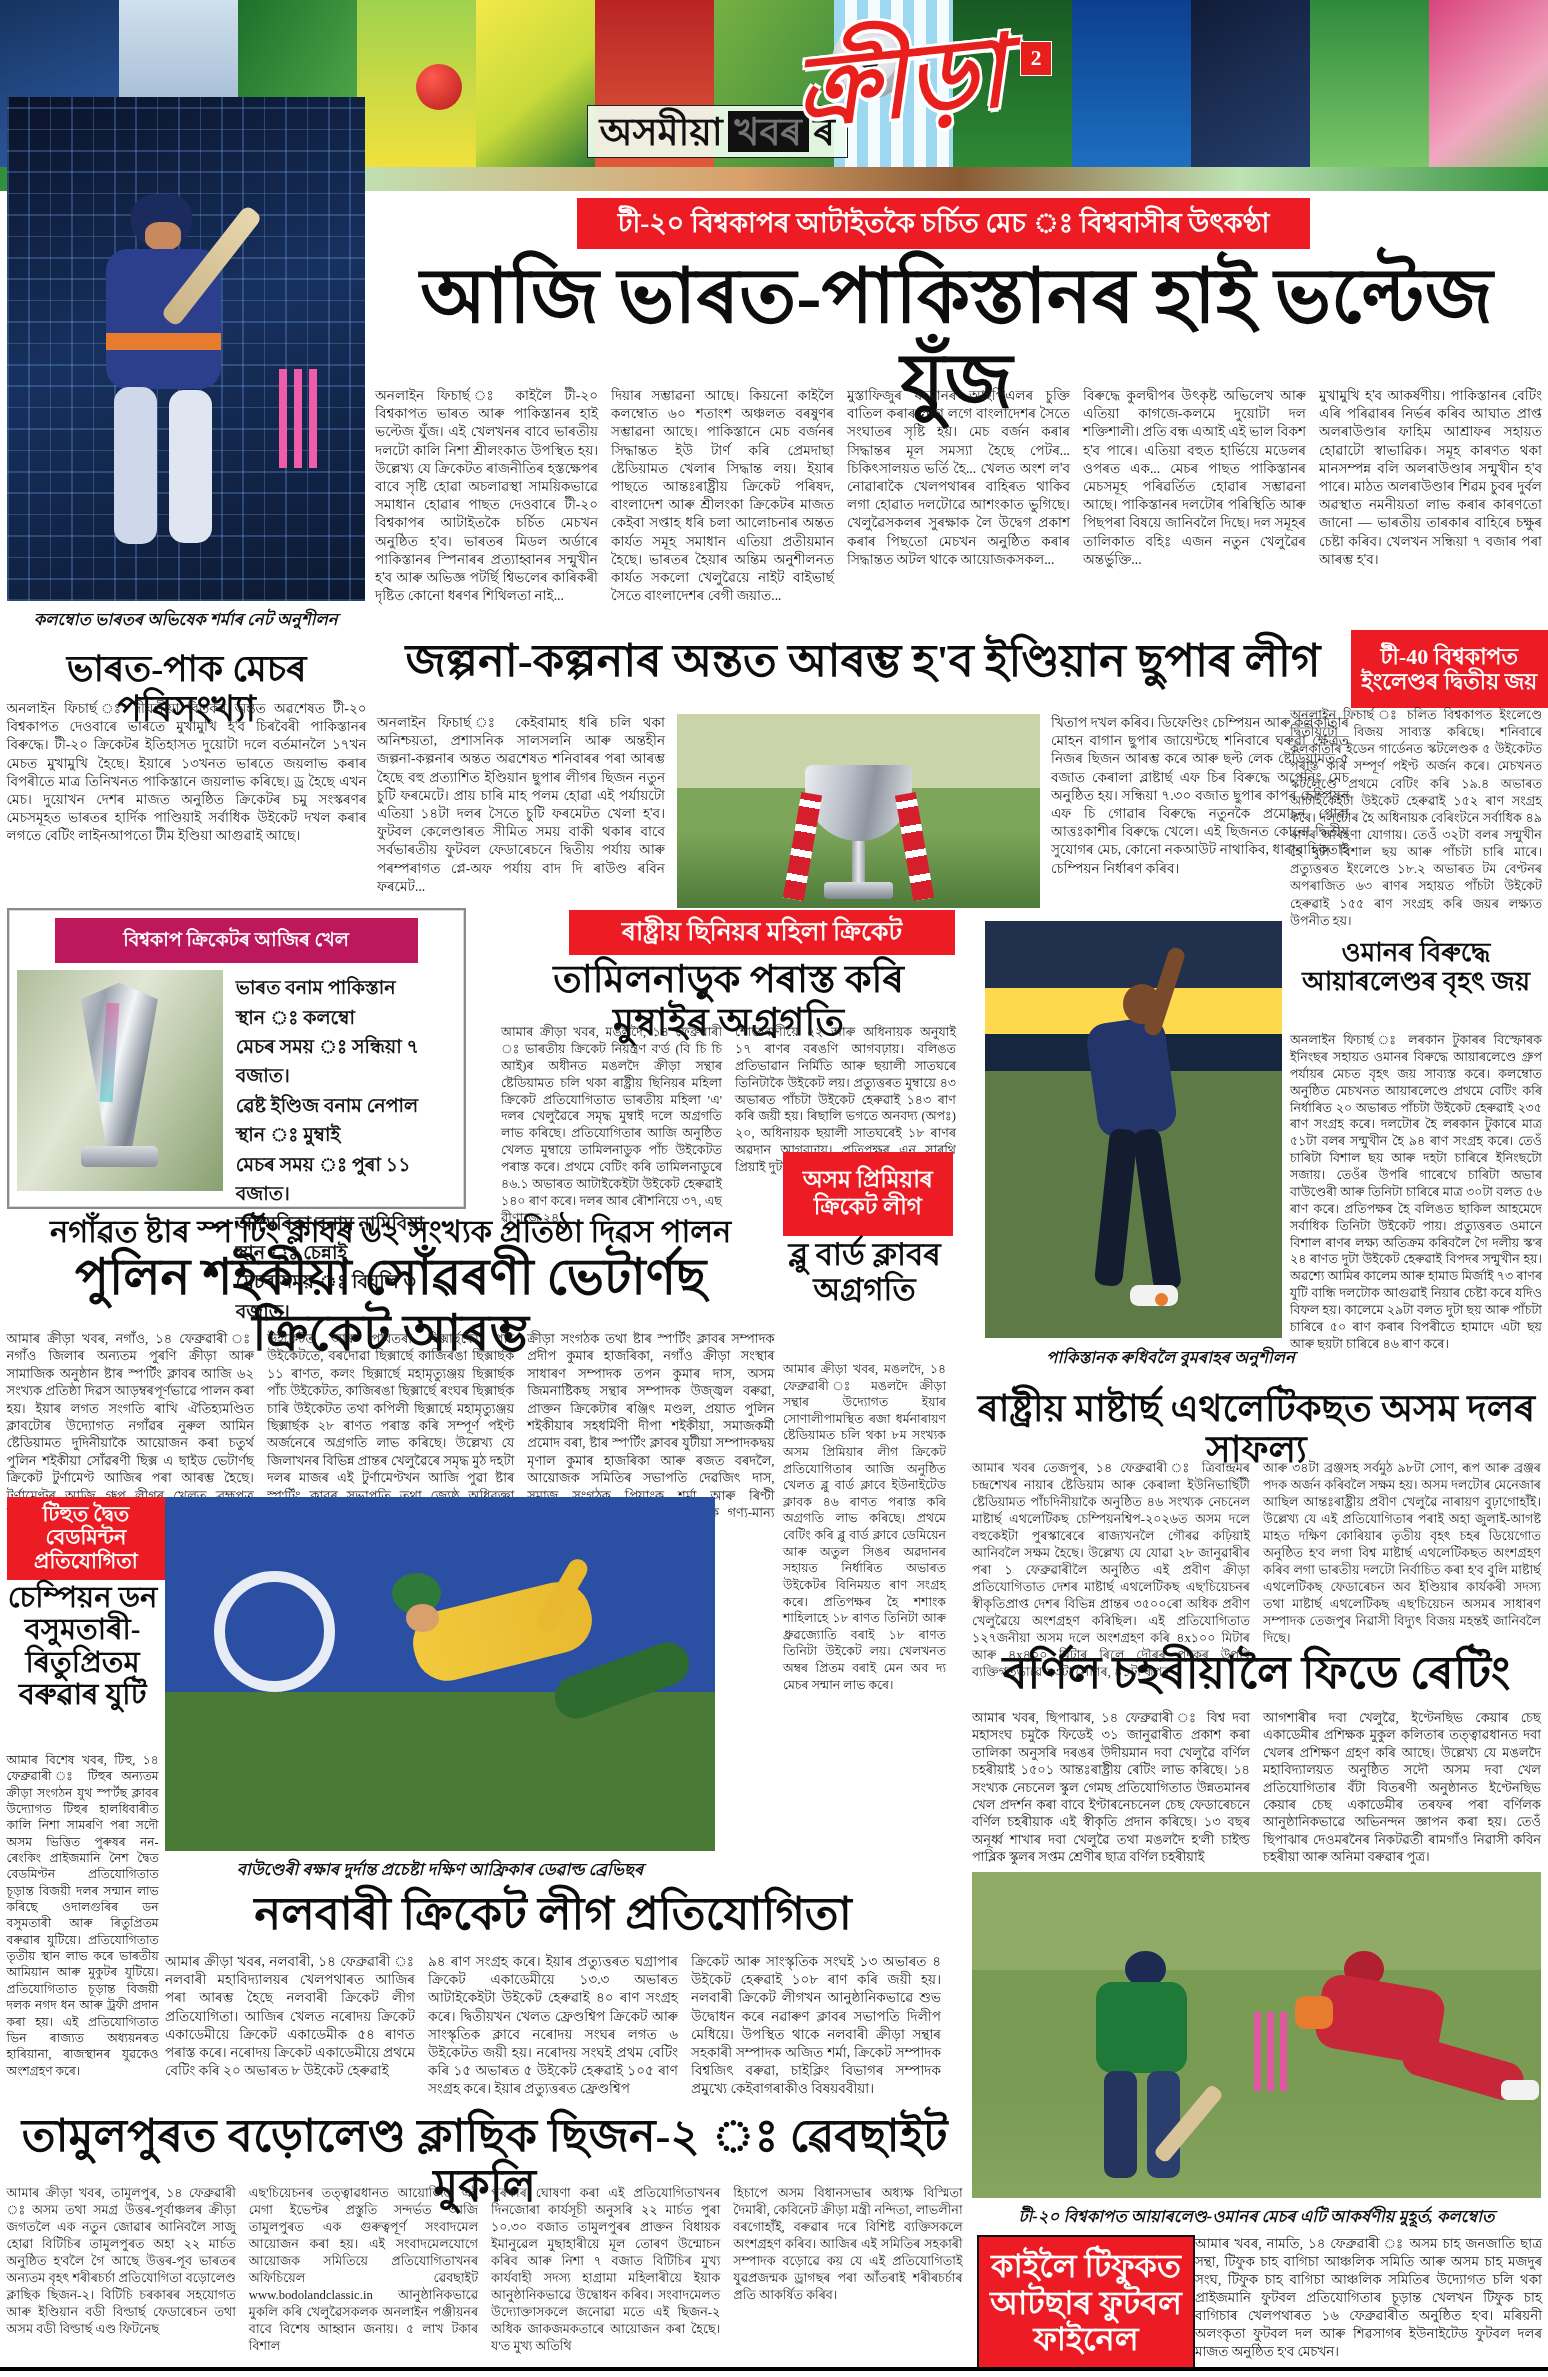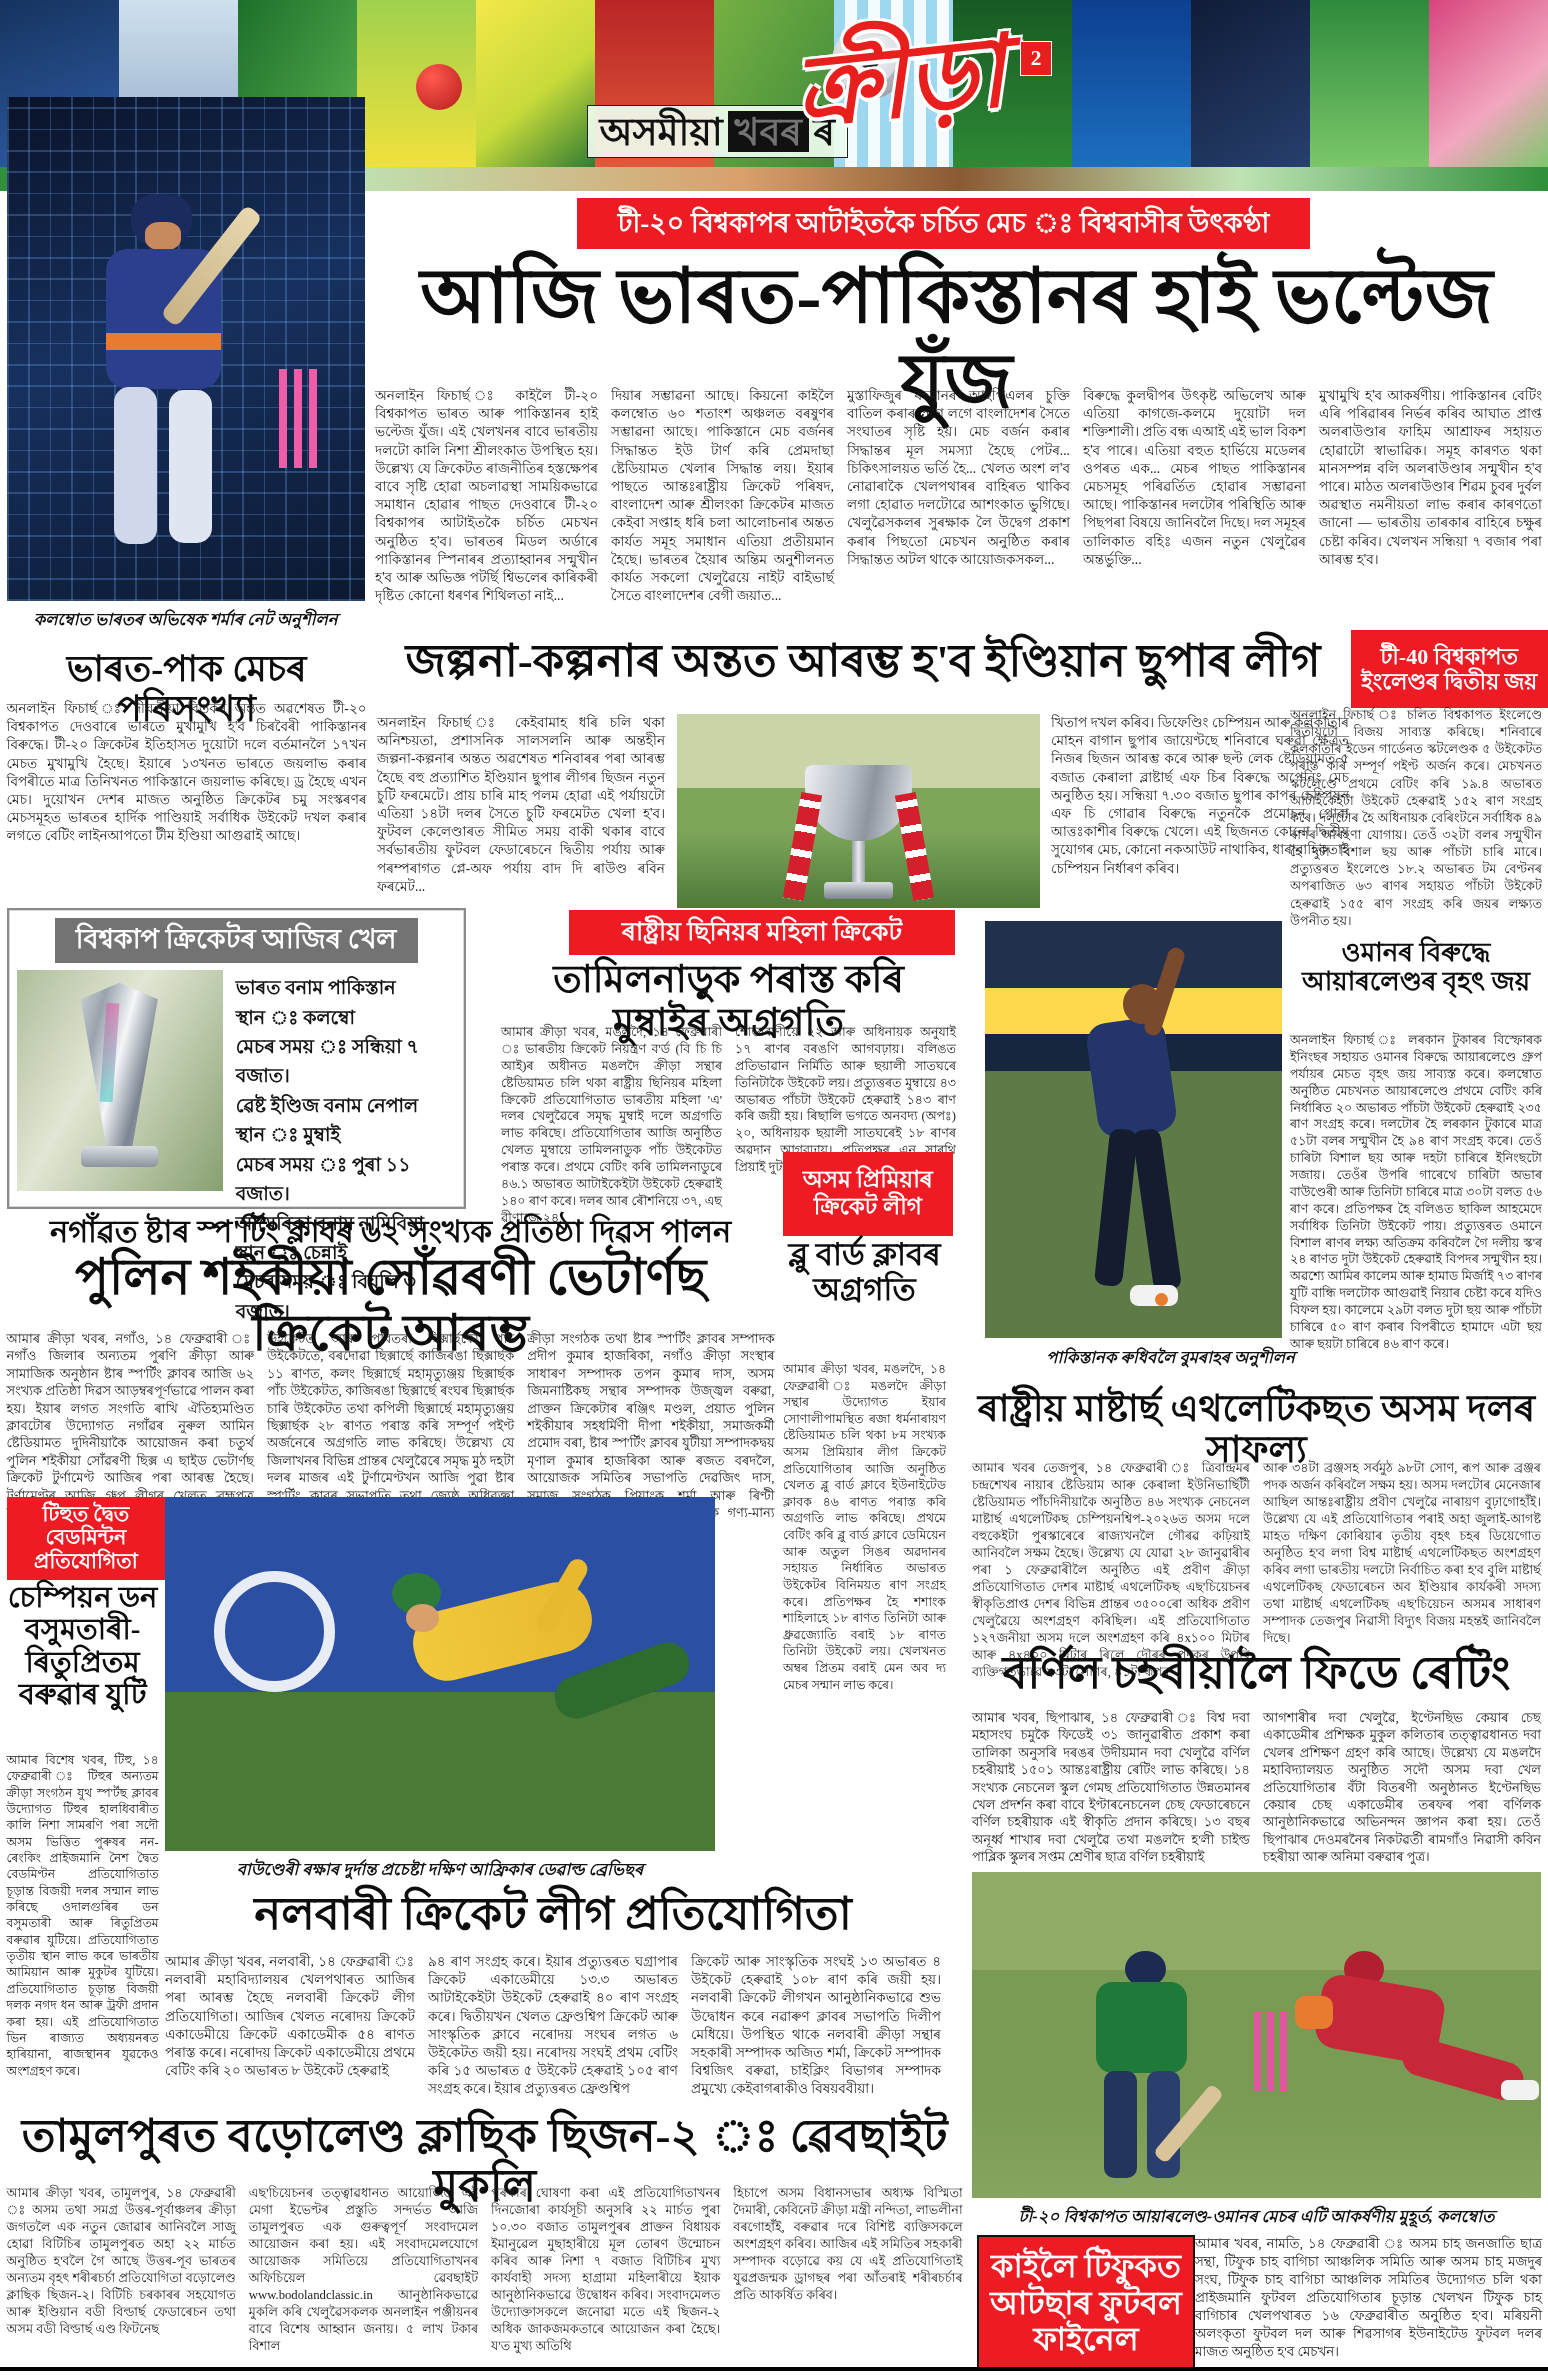--- a/index.html
+++ b/index.html
@@ -110,21 +110,21 @@
       <div class="body-text">মুখামুখি হ'ব আকৰ্ষণীয়। পাকিস্তানৰ বেটিং এৰি পৰিৱাৰৰ নিৰ্ভৰ কৰিব আঘাত প্ৰাপ্ত অলৰাউণ্ডাৰ ফাহিম আশ্ৰাফৰ সহায়ত হোৱাটো স্বাভাৱিক। সমূহ কাৰণত থকা মানসম্পন্ন বলি অলৰাউণ্ডাৰ সন্মুখীন হ'ব পাৰে। মাঠত অলৰাউণ্ডাৰ শিৱম চুবৰ দুৰ্বল অৱস্থাত নমনীয়তা লাভ কৰাৰ কাৰণতো জানো — ভাৰতীয় তাৰকাৰ বাহিৰে চক্ষুৰ চেষ্টা কৰিব। খেলখন সন্ধিয়া ৭ বজাৰ পৰা আৰম্ভ হ'ব।</div>
     </div>
   </section>
 
   <section>
     <div class="abs headline" style="left:6.6px;top:649px;width:360px;font-size:36px;">ভাৰত-পাক মেচৰ পৰিসংখ্যা</div>
     <div class="abs body-text" style="left:6.6px;top:700px;width:360px;height:204px;">অনলাইন ফিচাৰ্ছ ঃ দীঘলীয়া বিতৰ্কৰ অন্তত অৱশেষত টী-২০ বিশ্বকাপত দেওবাৰে ভাৰতে মুখামুখি হ'ব চিৰবৈৰী পাকিস্তানৰ বিৰুদ্ধে। টী-২০ ক্ৰিকেটৰ ইতিহাসত দুয়োটা দলে বৰ্তমানলৈ ১৭খন মেচত মুখামুখি হৈছে। ইয়াৰে ১৩খনত ভাৰতে জয়লাভ কৰাৰ বিপৰীতে মাত্ৰ তিনিখনত পাকিস্তানে জয়লাভ কৰিছে। ড্ৰ হৈছে এখন মেচ। দুয়োখন দেশৰ মাজত অনুষ্ঠিত ক্ৰিকেটৰ চমু সংস্কৰণৰ মেচসমূহত ভাৰতৰ হাৰ্দিক পাণ্ডিয়াই সৰ্বাধিক উইকেট দখল কৰাৰ লগতে বেটিং লাইনআপতো টীম ইণ্ডিয়া আগুৱাই আছে।</div>
   </section>
 
   <section class="abs fixbox" style="left:6.6px;top:908px;width:455px;height:297px;">
-    <div style="margin:8.2px auto 6.6px auto;width:363px;height:45px;background:#737373;color:#fff;font-weight:bold;font-size:27px;display:flex;align-items:center;justify-content:center;">বিশ্বকাপ ক্ৰিকেটৰ আজিৰ খেল</div>
+    <div style="margin:8.2px auto 6.6px auto;width:363px;height:45px;background:#be185d;color:#fff;font-weight:bold;font-size:19px;display:flex;align-items:center;justify-content:center;">বিশ্বকাপ ক্ৰিকেটৰ আজিৰ খেল</div>
     <div style="display:flex;padding:0 8.2px;">
       <div class="photo" style="position:relative;width:206px;height:221px;flex:none;background:linear-gradient(120deg,#aebd9b,#e2e6d4 40%,#87a070);">
         <div class="stick" style="left:49px;top:13px;width:107px;height:165px;background:linear-gradient(105deg,#e6e9ee 0%,#9aa3ad 28%,#f4f6f8 48%,#7c8591 68%,#ccd2d8 100%);clip-path:polygon(50% 0,86% 10%,62% 100%,38% 100%,14% 10%);"></div>
         <div class="stick" style="left:86px;top:33px;width:13px;height:99px;background:linear-gradient(#e255a0,#36c6c0);opacity:.55;transform:rotate(4deg);"></div>
         <div class="stick" style="left:64px;top:176px;width:77px;height:21.4px;background:linear-gradient(#d9dde2,#8d949d);border-radius:5px;"></div>
       </div>
       <div style="padding:3.3px 0 0 13px;">
         <div class="fixline">ভাৰত বনাম পাকিস্তান</div>
         <div class="fixline">স্থান ঃ কলম্বো</div>
         <div class="fixline">মেচৰ সময় ঃ সন্ধিয়া ৭ বজাত।</div>

